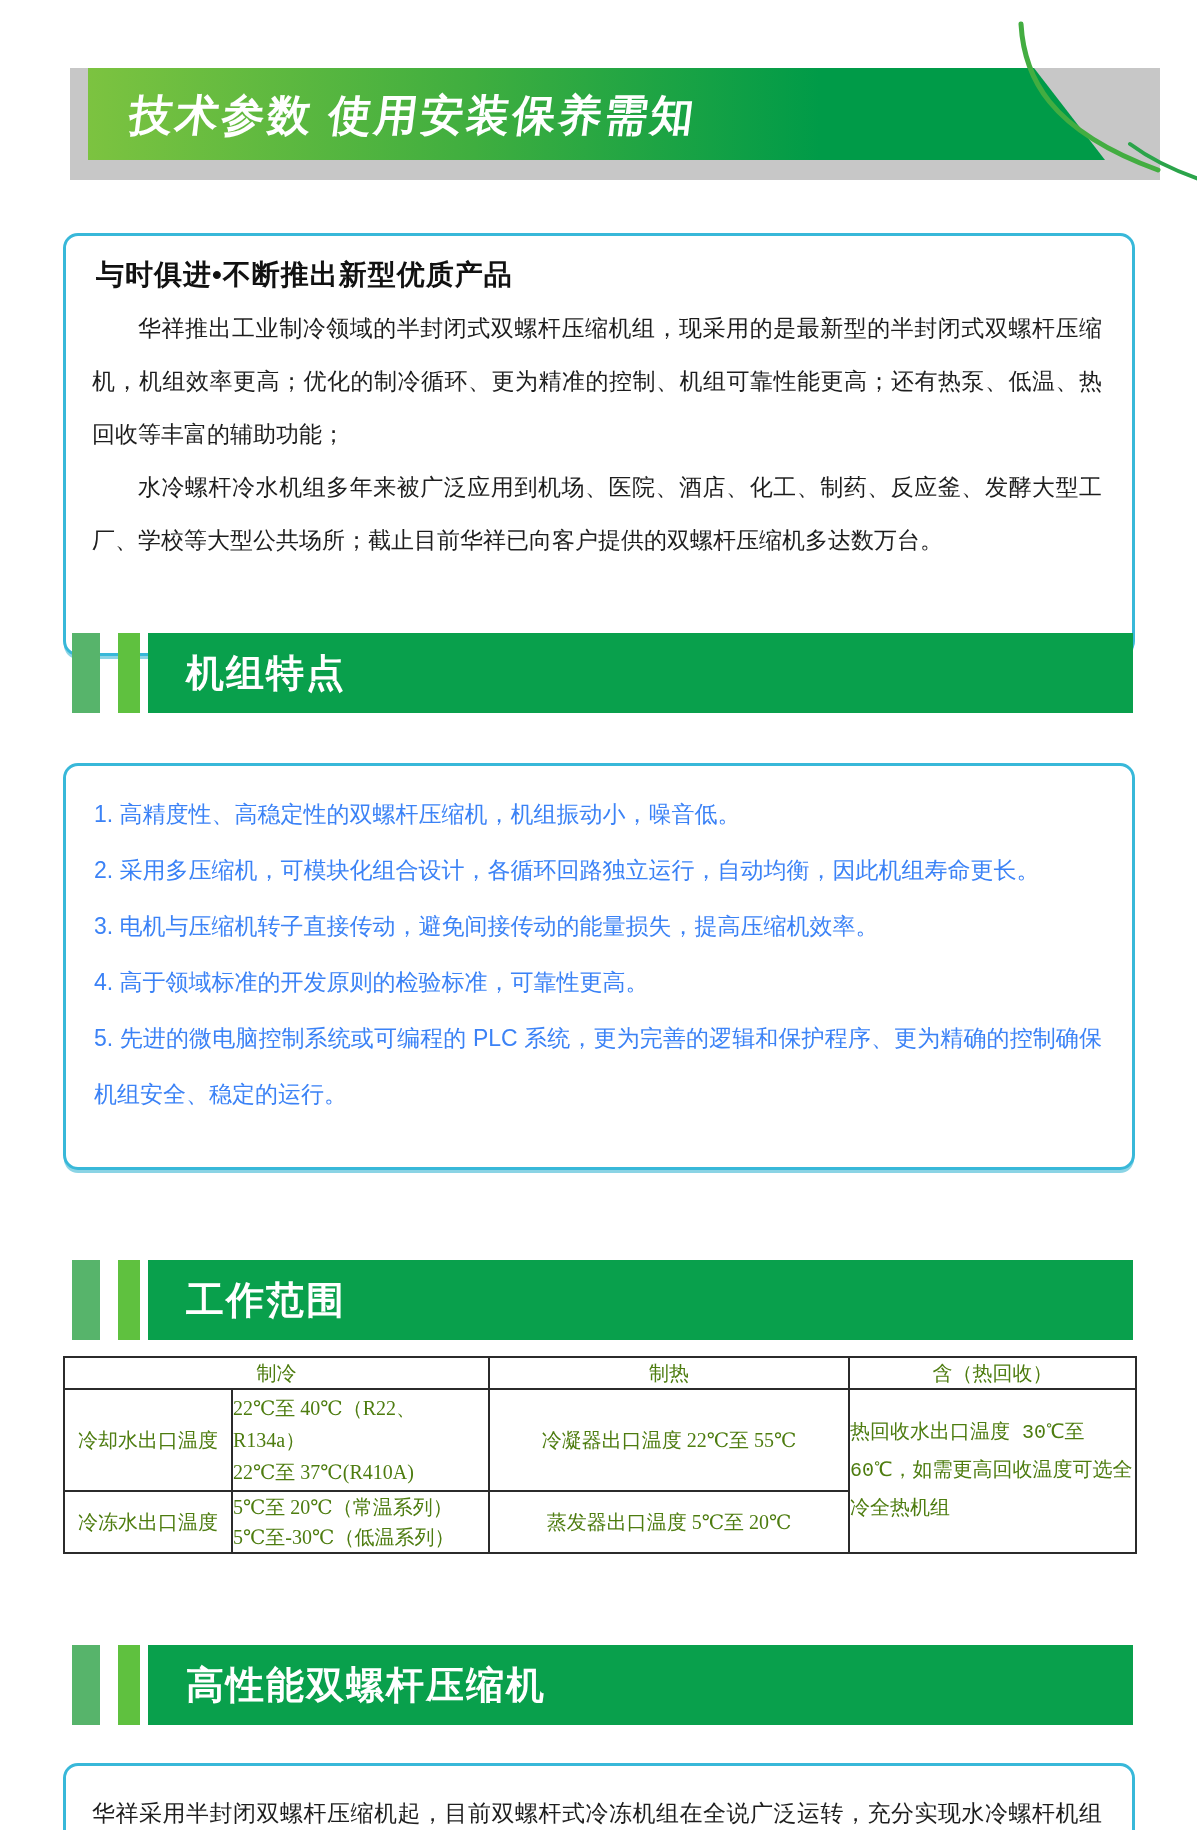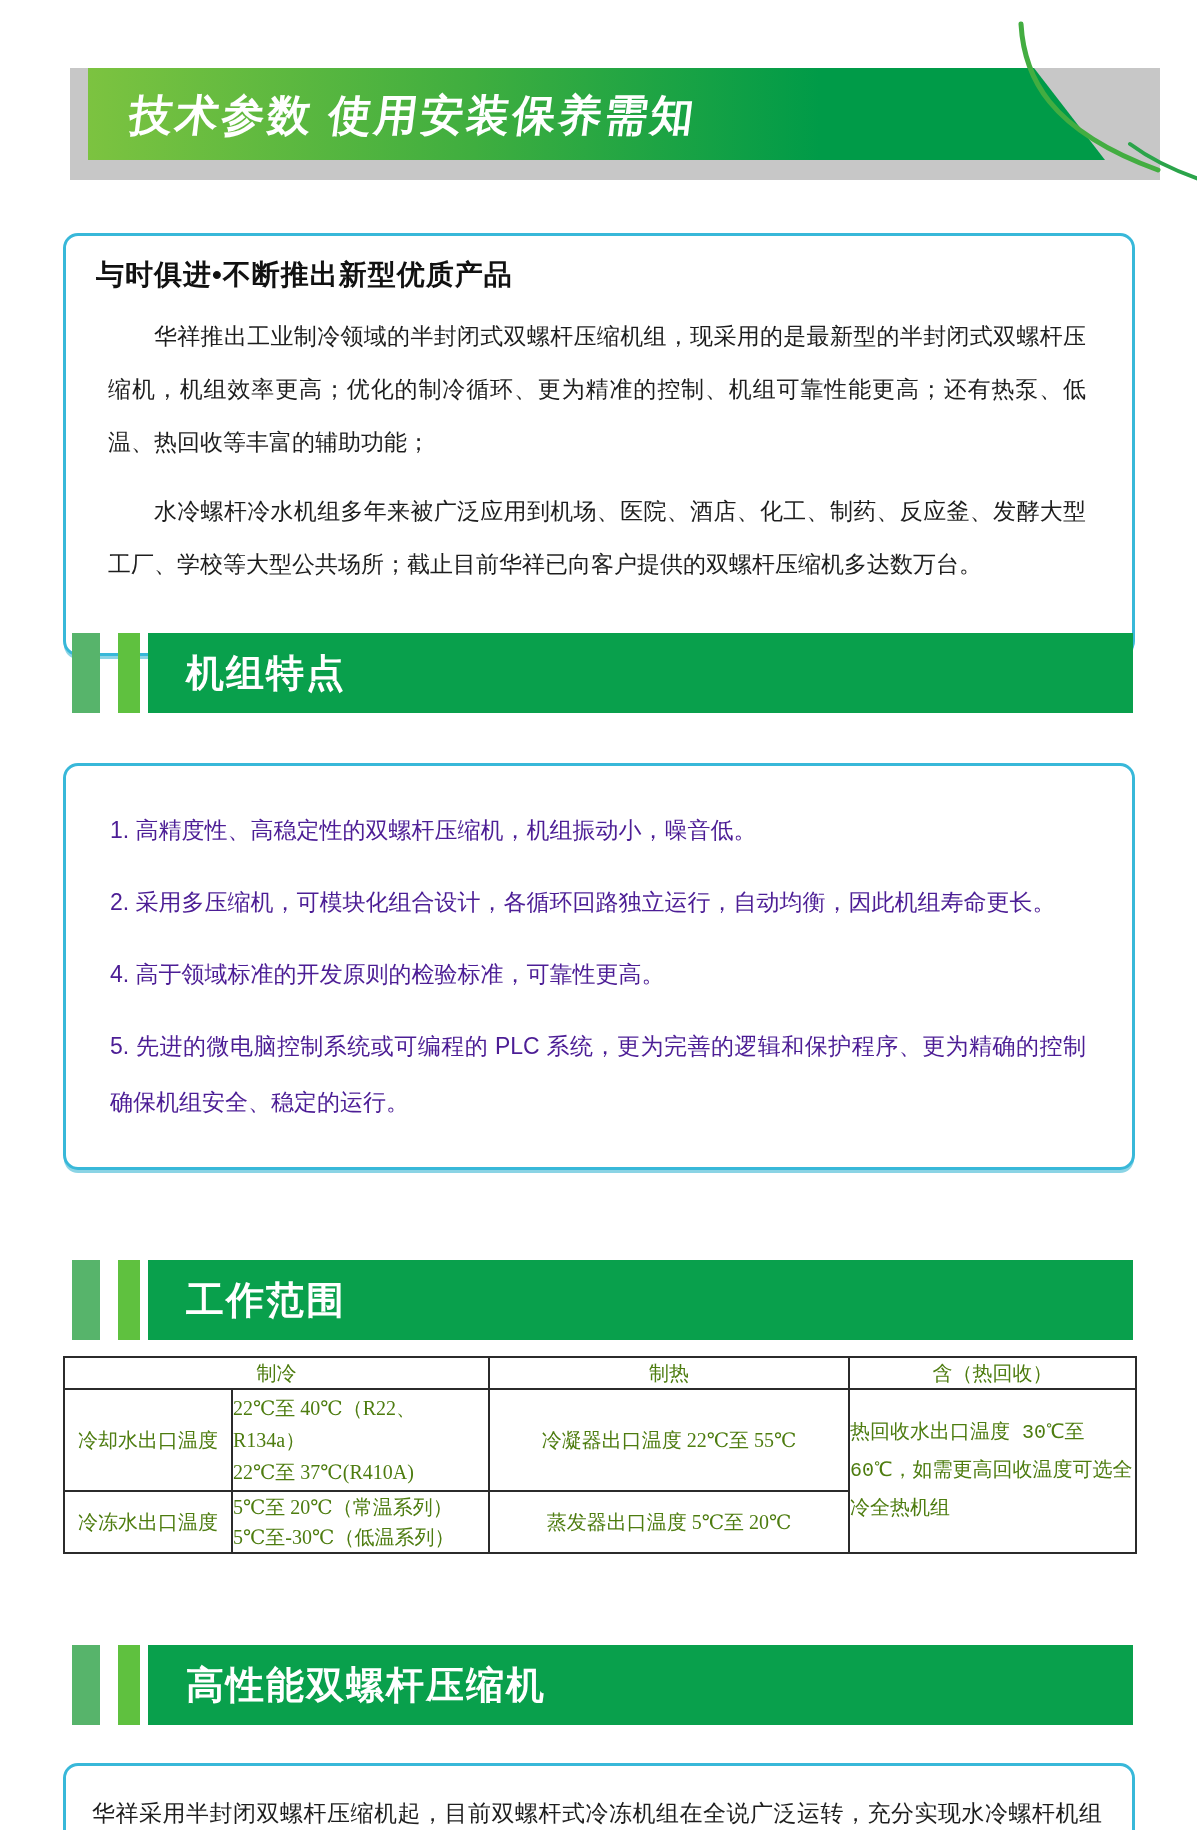--- a/index.html
+++ b/index.html
@@ -34,24 +34,24 @@
     border:3px solid #38b8d9;border-radius:15px;
     box-shadow:0 4px 0 -1px rgba(43,176,208,.55);
   }
   .intro-box{top:233px;height:423px;padding:20px 30px 0 26px;}
   .features-box{top:763px;height:407px;padding:20px 30px 0 28px;}
   .compressor-box{top:1763px;height:220px;padding:20px 30px 0 26px;}
   .intro-heading{
     font-size:28px;font-weight:bold;color:#111;margin:0 0 8px 4px;letter-spacing:1px;
   }
   .body-par{
-    font-size:23px;line-height:53px;text-align:justify;text-indent:2em;margin:16px;color:#1d1d1d;
+    font-size:23px;line-height:53px;text-align:justify;text-indent:2em;margin:0;color:#1d1d1d;
   }
   .feature-line{
-    font-size:23px;line-height:56px;text-align:justify;margin:16px;color:#4c1d95;
+    font-size:23px;line-height:56px;text-align:justify;margin:0;color:#3b82f6;
   }
   .plain-par{
     font-size:23px;line-height:55px;text-align:justify;margin:0;color:#1d1d1d;
   }
   
   .section-head{position:absolute;left:0;width:1197px;height:80px;}
   .sh-bar1{position:absolute;left:72px;top:0;width:28px;height:80px;background:#57b46b;}
   .sh-bar2{position:absolute;left:118px;top:0;width:22px;height:80px;background:#5fc13f;}
   .sh-band{
     position:absolute;left:148px;top:0;width:985px;height:80px;
@@ -99,20 +99,21 @@
 
 <div class="section-head head-features">
   <div class="sh-bar1"></div>
   <div class="sh-bar2"></div>
   <div class="sh-band">机组特点</div>
 </div>
 
 <div class="cyan-box features-box">
   <p class="feature-line">1. 高精度性、高稳定性的双螺杆压缩机，机组振动小，噪音低。</p>
   <p class="feature-line">2. 采用多压缩机，可模块化组合设计，各循环回路独立运行，自动均衡，因此机组寿命更长。</p>
+  <p class="feature-line">3. 电机与压缩机转子直接传动，避免间接传动的能量损失，提高压缩机效率。</p>
   <p class="feature-line">4. 高于领域标准的开发原则的检验标准，可靠性更高。</p>
   <p class="feature-line">5. 先进的微电脑控制系统或可编程的 PLC 系统，更为完善的逻辑和保护程序、更为精确的控制确保机组安全、稳定的运行。</p>
 </div>
 
 <div class="section-head head-range">
   <div class="sh-bar1"></div>
   <div class="sh-bar2"></div>
   <div class="sh-band">工作范围</div>
 </div>
 

